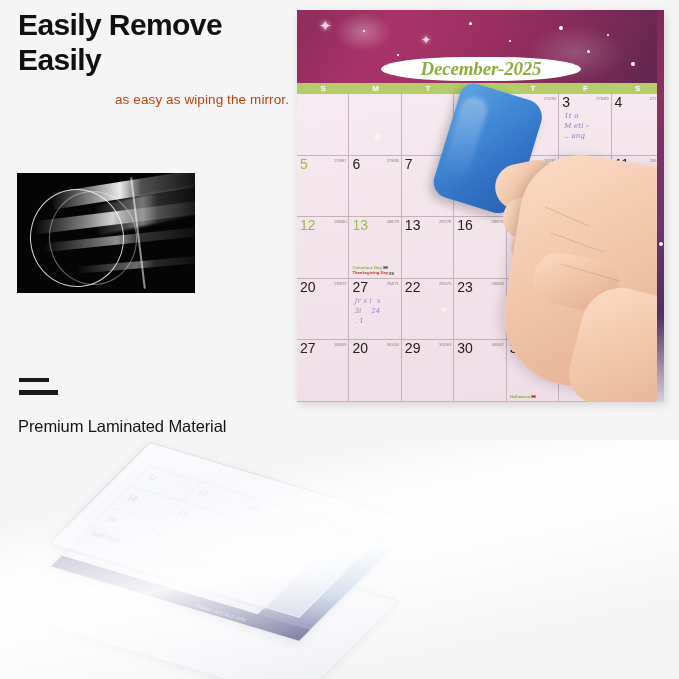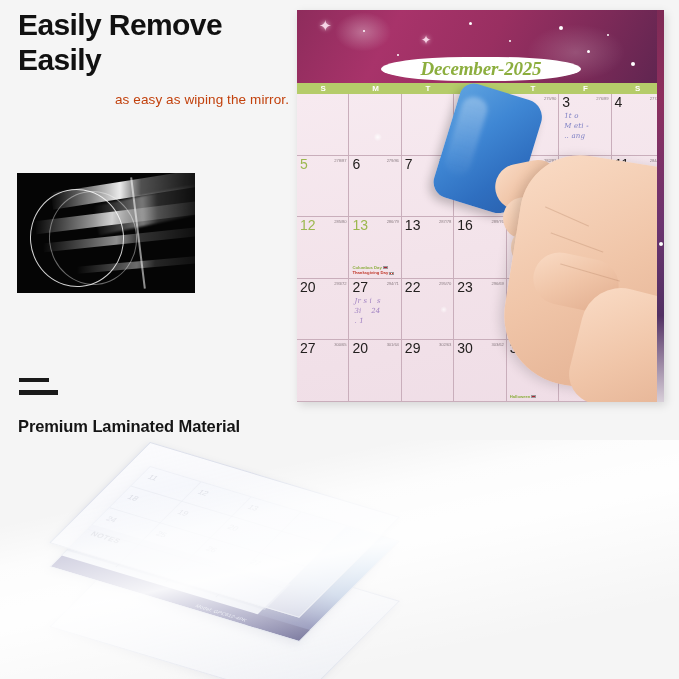--- a/index.html
+++ b/index.html
@@ -179,21 +179,21 @@
   .crease {
     position: absolute; height: 1px; background: rgba(180,130,100,0.32); border-radius: 1px;
   }
 
   
   #mark-line-1 { position: absolute; left: 19px; top: 378px; width: 30px; height: 4px; background: #1a1a1a; }
   #mark-line-2 { position: absolute; left: 19px; top: 390px; width: 39px; height: 5px; background: #1a1a1a; }
 
   #section-title {
     position: absolute; left: 18px; top: 417px; width: 420px;
-    font-size: 16.5px; font-weight: bold; color: #151515; letter-spacing: -0.1px;
+    font-size: 16.5px; font-weight: normal; color: #151515; letter-spacing: -0.1px;
   }
 
   #lower-section { position: absolute; left: 0; top: 440px; width: 679px; height: 239px; }
 
   
   #sheen {
     position: absolute; left: 0; top: 0; width: 679px; height: 239px;
     background: linear-gradient(168deg,
       rgba(255,255,255,0) 0%, rgba(255,255,255,0) 22%,
       rgba(255,255,255,0.75) 34%, rgba(255,255,255,0.95) 48%,

